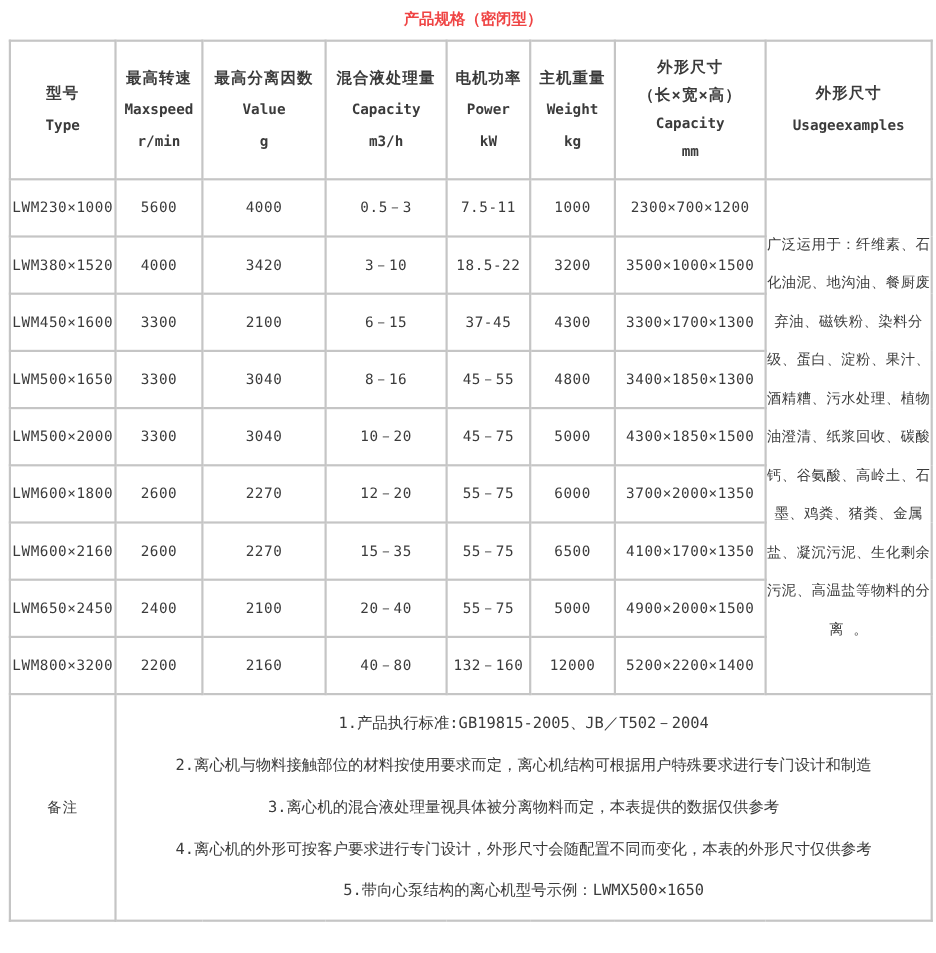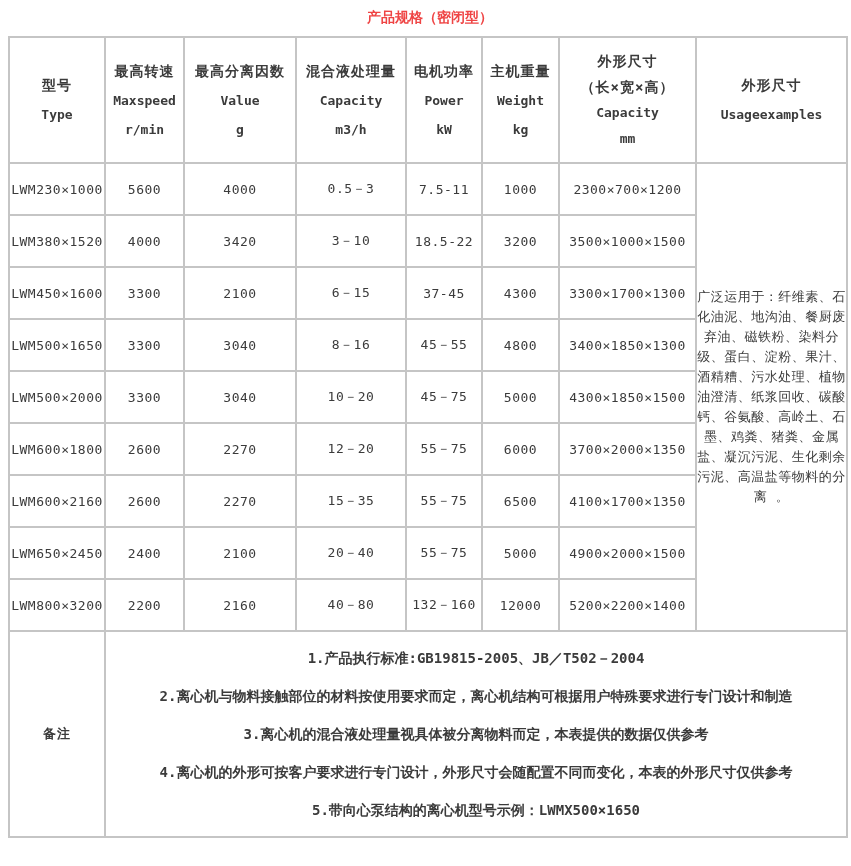--- a/index.html
+++ b/index.html
@@ -43,27 +43,27 @@
     color:#3b3b3b;
   }
   .hline.zh{font-size:14px;letter-spacing:1px;}
   th.dim .hline{line-height:26px;}
   
   tr.data td{height:50px;font-size:13px;letter-spacing:0.5px;}
   td.usage{
     text-align:left;
     vertical-align:middle;
     font-size:14px;
-    line-height:20px;
+    line-height:35px;
     padding:2px 3px 2px 3px;
     letter-spacing:0;
     margin-left:39px;
   }
   
-  tr.notes-row td{height:204px;font-weight:bold;}
+  tr.notes-row td{height:204px;}
   td.notes-label{font-size:14px;letter-spacing:1px;margin-left:12px;}
   td.notes-cell{
     text-align:left;
     vertical-align:middle;
     padding:0 6px 0 8px;
   }
   .note-line{
     display:block;
     line-height:38px;
     font-size:14px;

